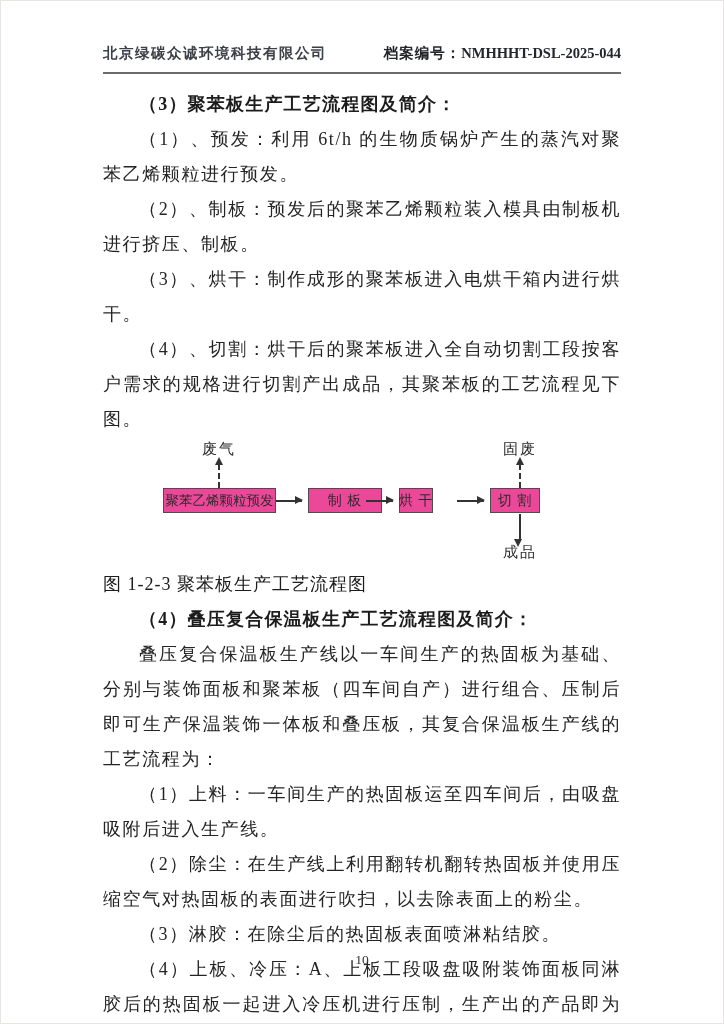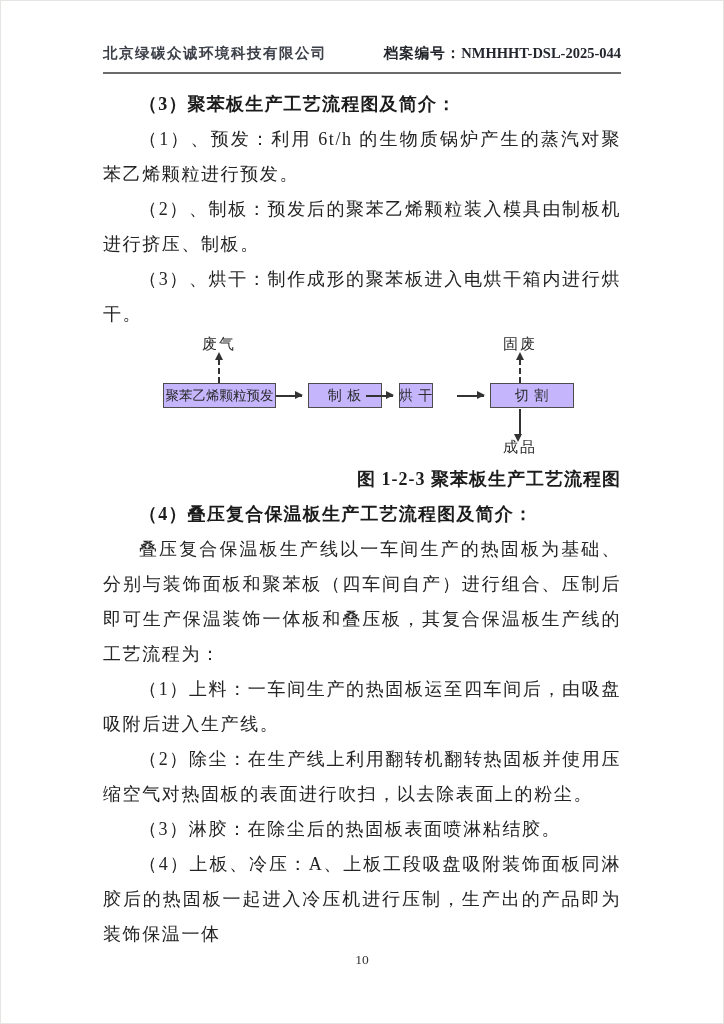--- a/index.html
+++ b/index.html
@@ -24,36 +24,36 @@
   .hdr .docnum .label { letter-spacing:1px; }
 
   
   .content { margin-top:13px; }
   p.line {
     font-size:18px; line-height:35px; text-align:justify;
     text-indent:2em; letter-spacing:1.6px; color:#242424;
   }
   p.heading { font-weight:bold; color:#1c1c1c; letter-spacing:1.2px; }
   p.caption {
-    font-size:18px; line-height:35px; font-weight:bold; text-align:right;
+    font-size:18px; line-height:35px; font-weight:normal; text-align:left;
     letter-spacing:1px; color:#1c1c1c;
   }
 
   
   .flow { position:relative; width:518px; height:130px; }
   .fbox {
     position:absolute; top:51px; height:25px;
-    border:1.4px solid #4d4d4d; background:#c4b5fd;
+    border:1.4px solid #4d4d4d; background:#ec4899;
     display:flex; align-items:center; justify-content:center;
     font-size:14px; color:#2b2b2b; letter-spacing:1px; white-space:nowrap;font-family:Liberation Serif, serif;
   }
   .fbox.b1 { left:60px;  width:113px; letter-spacing:0; font-size:13.5px; }
   .fbox.b2 { left:205px; width:74px; }
   .fbox.b3 { left:296px; width:34px; }
-  .fbox.b4 { left:387px; width:84px; }
+  .fbox.b4 { left:387px; width:50px; }
   .harrow { position:absolute; top:63px; height:1.6px; background:#333; }
   .harrow::after {
     content:""; position:absolute; right:-1px; top:-3.7px;
     border-left:8px solid #333; border-top:4.5px solid transparent;
     border-bottom:4.5px solid transparent;
   }
   .ha1 { left:173px; width:26px; }
   .ha2 { left:263px; width:27px; }
   .ha3 { left:354px; width:27px; }
   .vdash {
@@ -94,20 +94,21 @@
   <div class="hdr">
     <span class="company">北京绿碳众诚环境科技有限公司</span>
     <span class="docnum"><span class="label">档案编号：</span><span>NMHHHT-DSL-2025-044</span></span>
   </div>
 
   <div class="content">
     <p class="line heading">（3）聚苯板生产工艺流程图及简介：</p>
     <p class="line">（1）、预发：利用 6t/h 的生物质锅炉产生的蒸汽对聚苯乙烯颗粒进行预发。</p>
     <p class="line">（2）、制板：预发后的聚苯乙烯颗粒装入模具由制板机进行挤压、制板。</p>
     <p class="line">（3）、烘干：制作成形的聚苯板进入电烘干箱内进行烘干。</p>
+    <p class="line">（4）、切割：烘干后的聚苯板进入全自动切割工段按客户需求的规格进行切割产出成品，其聚苯板的工艺流程见下图。</p>
 
     <div class="flow">
       <span class="flabel lbl-gas">废气</span>
       <span class="flabel lbl-waste">固废</span>
       <span class="flabel lbl-prod">成品</span>
 
       <div class="vdash vd1"></div>
       <div class="vdash vd2"></div>
       <div class="vsolid"></div>
 

